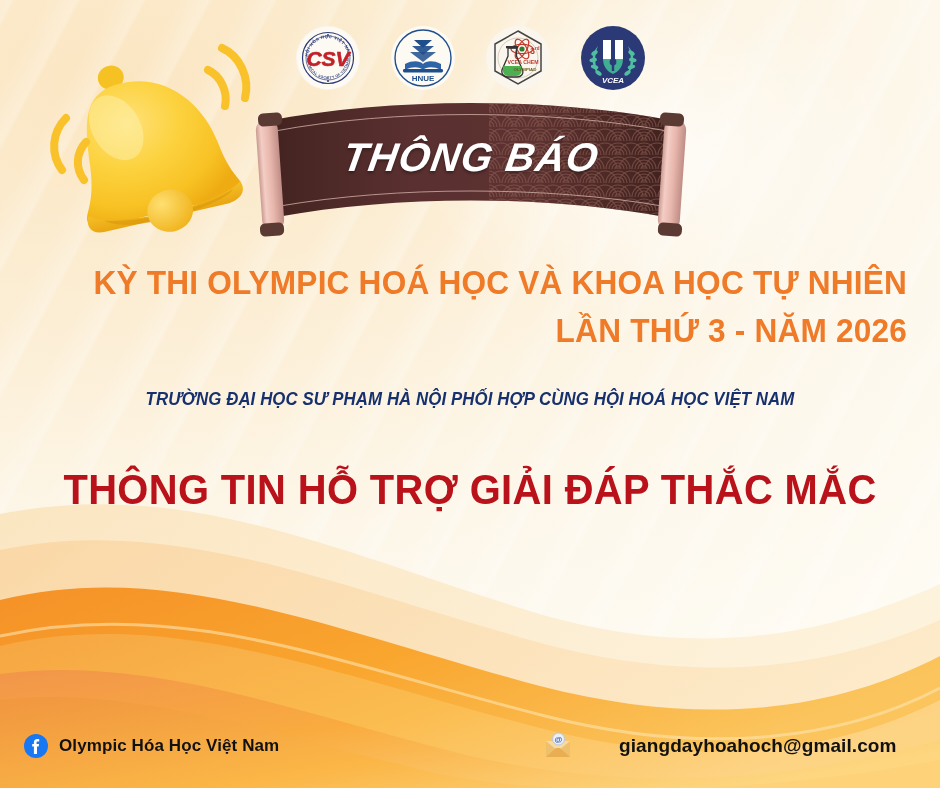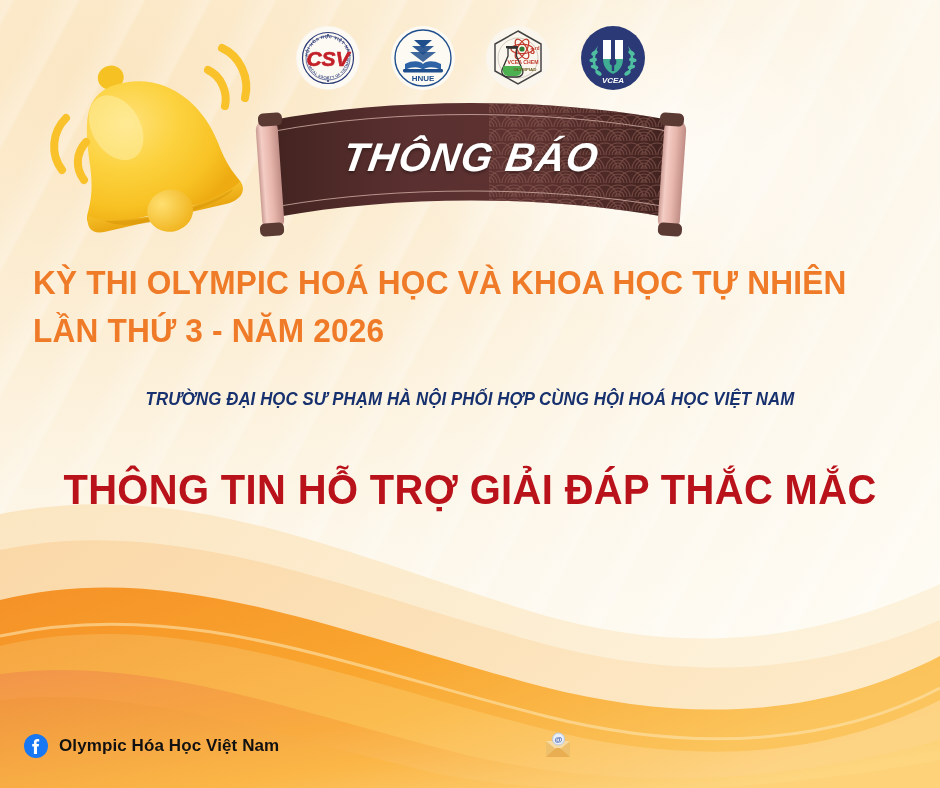--- a/index.html
+++ b/index.html
@@ -75,21 +75,21 @@
     letter-spacing:1.2px;
     color:#ffffff;
     text-shadow:0 2px 3px rgba(0,0,0,.35);
     transform:skewX(-9deg);
     z-index:3;
   }
 
   
   .title-block{
     position:absolute; left:0; right:0; top:258px;
-    text-align:left; z-index:6;
+    text-align:right; z-index:6;
   }
   .title-line{
     color:#ef7a28;
     font-weight:bold;
     font-size:34px;
     line-height:48px;
     letter-spacing:.2px;
     transform:scaleX(.93);
     white-space:nowrap;
   }
@@ -424,17 +424,18 @@
     </div>
 
     <div class="mail-item">
       <svg class="icon-svg" width="30" height="28" viewBox="0 0 30 28">
         <rect x="3" y="9" width="24" height="16" rx="1.5" fill="#efc06b"></rect>
         <path d="M3 9 L15 19 L27 9 Z" fill="#f7dba4"></path>
         <path d="M3 25 L13 16 L17 16 L27 25 Z" fill="#e8ae51"></path>
         <circle cx="15.5" cy="7" r="6" fill="#e9eef7" stroke="#b9c7de" stroke-width="1"></circle>
         <text x="15.5" y="10" text-anchor="middle" font-size="8" font-weight="bold" fill="#3b5ca8" font-family="'Liberation Sans',sans-serif">@</text>
       </svg>
+      <span class="mail-label">giangdayhoahoch@gmail.com</span>
     </div>
 
   </div>
 
 </div>
 
 </body></html>

